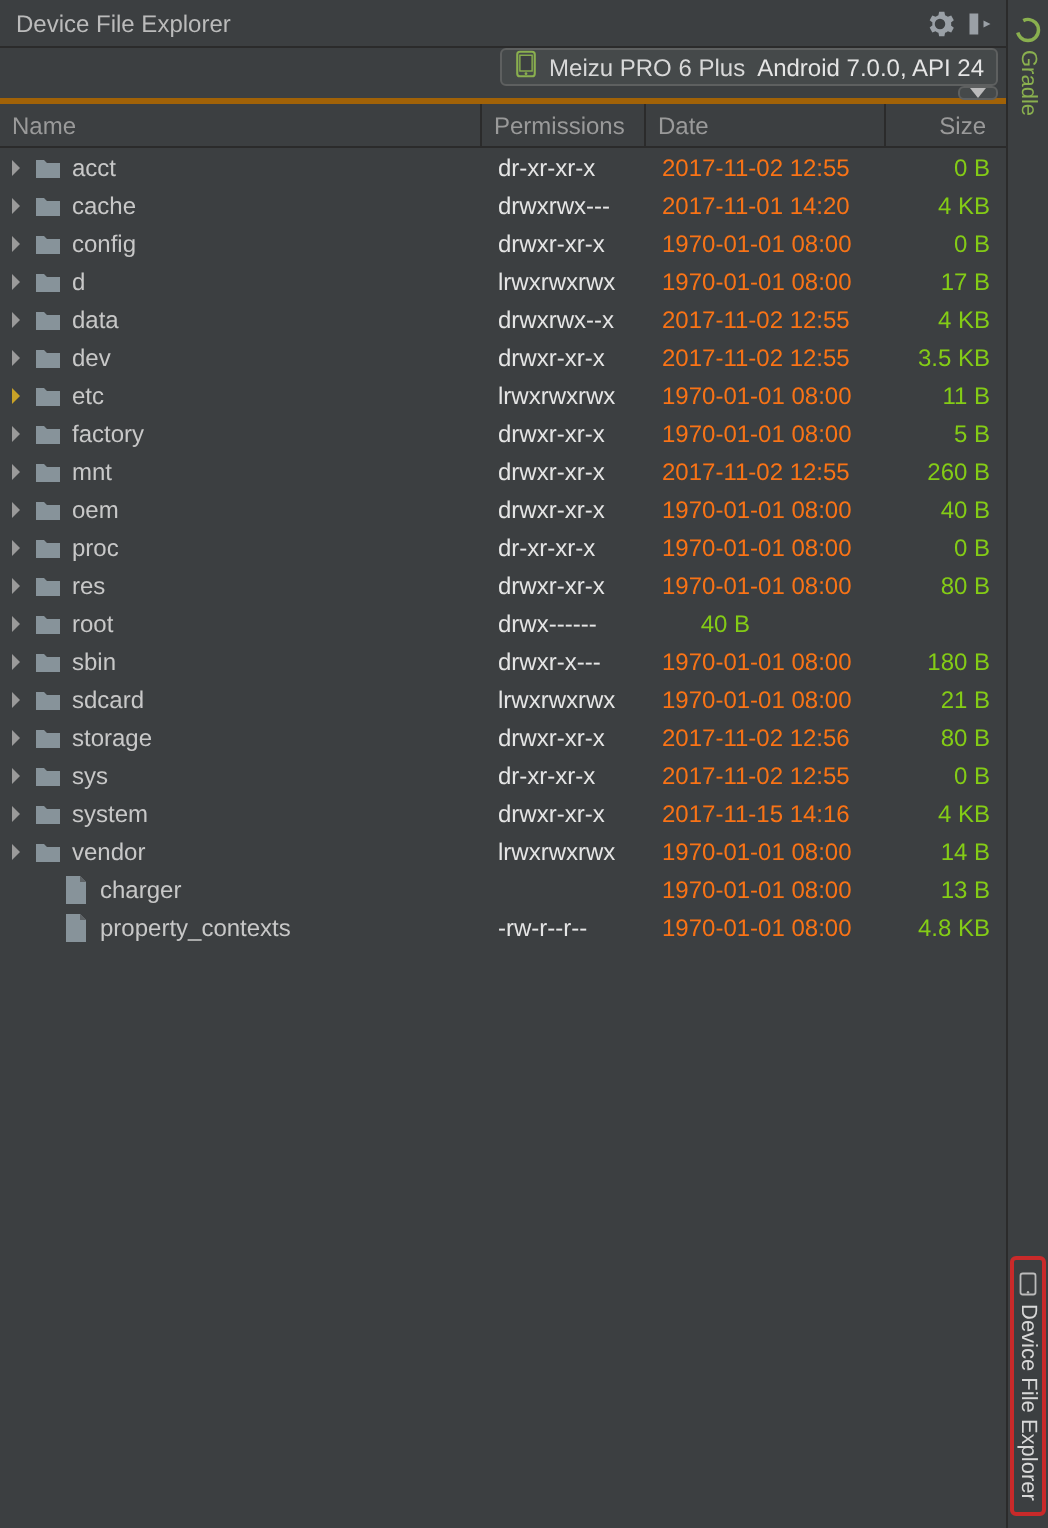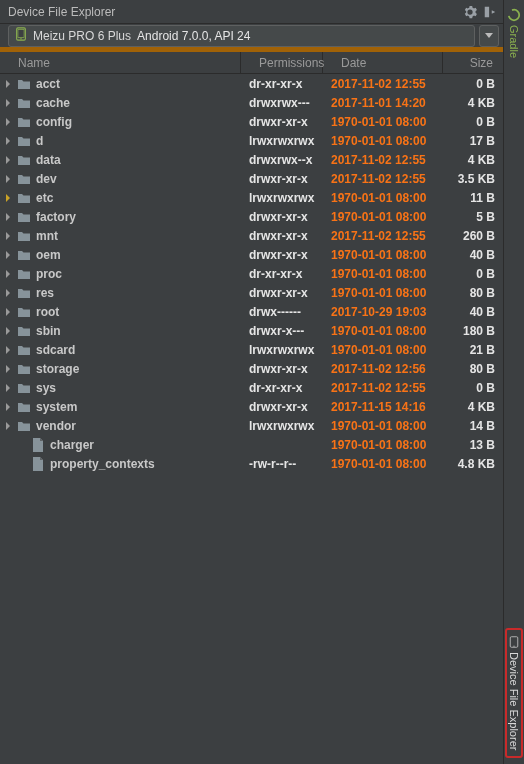--- a/index.html
+++ b/index.html
@@ -31,23 +31,24 @@
     border-bottom: 1px solid #2b2b2b;
     justify-content: space-between;
   }
   .title-bar-left { display: flex; align-items: center; }
   .title-text { color: #bbbbbb; font-size: 12px; }
   .title-bar-right { display: flex; align-items: center; gap: 6px; }
   .gear-icon svg, .hide-icon svg { display:block; }
   .device-row {
     height: 28px;
     display: flex;
-    align-items: center;
+    align-items: flex-end;
     padding: 0 4px 0 8px;
-    border-bottom: 5px solid #a16207;
+    border-bottom: 3px solid #a16207;
+    flex-direction: column;
   }
   .device-selector {
     flex: 1;
     display: flex;
     align-items: center;
     gap: 6px;
     height: 22px;
     background: #45494a;
     border: 1px solid #5e6060;
     border-radius: 3px;
@@ -69,52 +70,51 @@
   .table-header {
     height: 22px;
     display: flex;
     align-items: stretch;
     background: #3c3f41;
     border-bottom: 1px solid #2b2b2b;
   }
   .th {
     display: flex;
     align-items: center;
-    padding: 0 18px;
+    padding: 0 6px;
     color: #9a9a9a;
     font-size: 12px;
     border-right: 1px solid #2b2b2b;
     text-align: center;
   }
   .th:last-child { border-right: none; }
   .th-name { width: 241px; }
   .th-perm { width: 82px; }
   .th-date { width: 120px; }
   .th-size { width: 58px; justify-content: flex-end; padding-right:8px; }
   .file-tree {
     flex: 1;
     background: #3c3f41;
     overflow: hidden;
   }
   .tree-row {
     height: 19px;
     display: flex;
     align-items: center;
     padding-left: 2px;
-    font-weight: bold;
   }
   .name-cell {
     width: 241px;
     display: flex;
     align-items: center;
     overflow: hidden;
   }
   .perm-cell { width: 82px; padding: 0 6px; color:#e5e5e5; white-space:nowrap; }
   .date-cell { width: 120px; padding: 0 6px; color:#f97316; white-space:nowrap; }
-  .size-cell { width: 58px; padding: 0 8px 0 2px; text-align: right; color:#e5e5e5; white-space:nowrap; }
+  .size-cell { width: 58px; padding: 0 8px 0 2px; text-align: right; color:#84cc16; white-space:nowrap; }
   .expander {
     width: 12px;
     height: 12px;
     display: flex;
     align-items: center;
     justify-content: center;
     margin-right: 2px;
     flex-shrink: 0;
   }
   .expander svg { display:block; }
@@ -439,21 +439,20 @@
             </svg>
           </span>
           <span class="ficon">
             <svg width="14" height="12" viewBox="0 0 14 12">
               <path class="folder-svg" d="M1 2 h4 l1.5 1.5 H13 V11 H1 Z"></path>
             </svg>
           </span>
           <span class="fname">root</span>
         </div>
         <div class="perm-cell">drwx------</div>
-        <div class="date-cell">2017-10-29 19:03</div>
         <div class="size-cell">40 B</div>
       </div>
       <div class="tree-row">
         <div class="name-cell">
           <span class="expander">
             <svg width="8" height="8" viewBox="0 0 8 8">
               <path d="M2 0 L6 4 L2 8 Z" fill="#9a9a9a"></path>
             </svg>
           </span>
           <span class="ficon">

